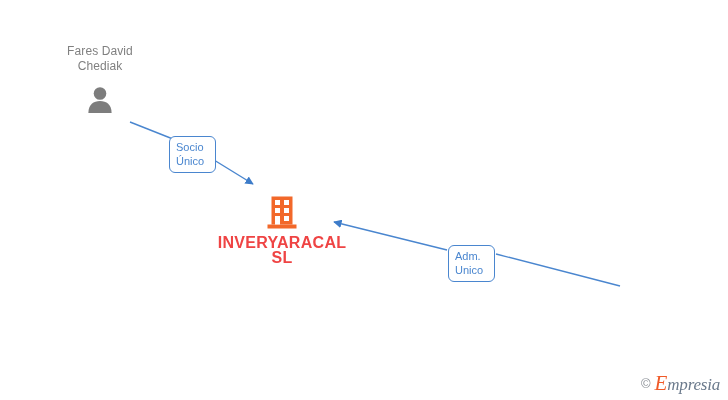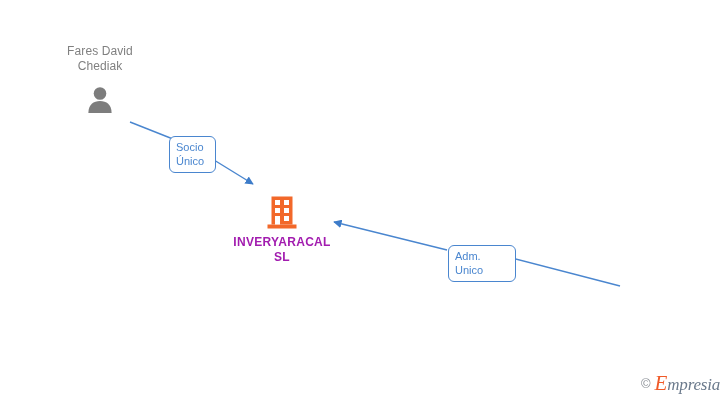--- a/index.html
+++ b/index.html
@@ -50,23 +50,23 @@
 
   .node-label {
     display: block;
     color: #808080;
     font-size: 12px;
     line-height: 15px;
     letter-spacing: .1px;
     white-space: pre-line;
   }
   .node-label.company {
-    color: #a21caf;
+    color: #ef4444;
     font-weight: bold;
-    font-size: 12px;
+    font-size: 16px;
     letter-spacing: .3px;
   }
 
   
   #node-fares {
     left: 25px;
     top: 44px;
   }
   #node-fares .node-label { margin-bottom: 10px; }
 
@@ -97,21 +97,21 @@
     white-space: pre-line;
   }
   #edge-label-socio {
     left: 169px;
     top: 136px;
     width: 47px;
   }
   #edge-label-adm {
     left: 448px;
     top: 245px;
-    width: 68px;
+    width: 47px;
   }
 
   
   #watermark {
     position: absolute;
     right: 8px;
     bottom: 6px;
     display: flex;
     align-items: center;
     gap: 4px;

